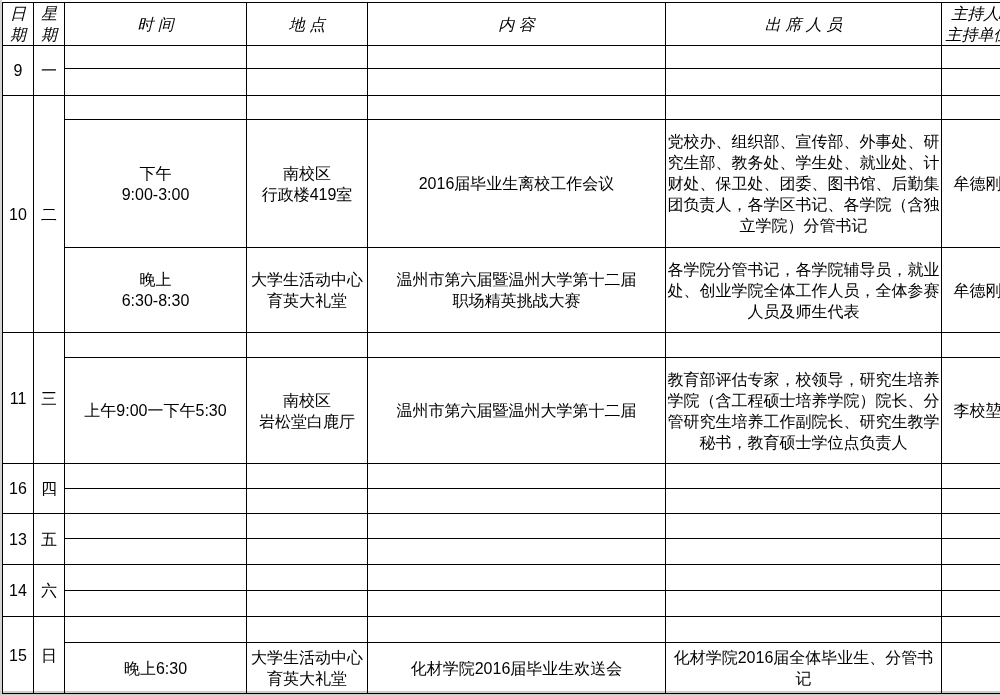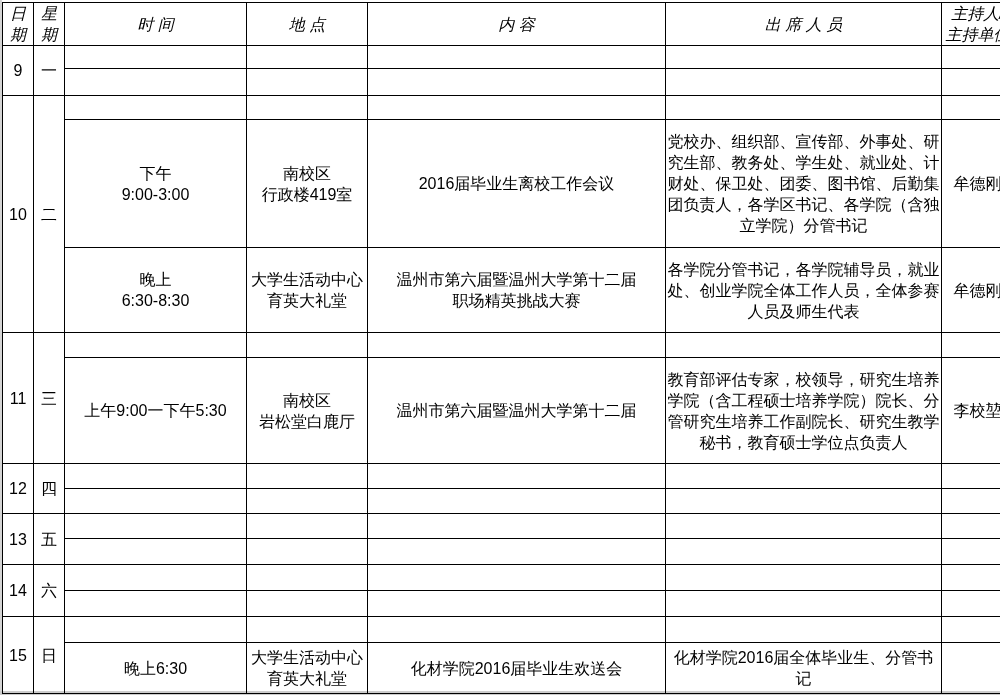--- a/index.html
+++ b/index.html
@@ -127,21 +127,21 @@
       <tr class="h106">
         <td class="c-time">上午9:00一下午5:30</td>
         <td class="c-place">南校区
 岩松堂白鹿厅</td>
         <td class="c-content">温州市第六届暨温州大学第十二届</td>
         <td class="c-att">教育部评估专家，校领导，研究生培养学院（含工程硕士培养学院）院长、分管研究生培养工作副院长、研究生教学秘书，教育硕士学位点负责人</td>
         <td class="c-host">李校堃</td>
       </tr>
 
       <tr class="h25">
-        <td class="c-date" rowspan="2">12</td>
+        <td class="c-date" rowspan="2">16</td>
         <td class="c-week" rowspan="2">四</td>
         <td class="c-time"></td>
         <td class="c-place"></td>
         <td class="c-content"></td>
         <td class="c-att"></td>
         <td class="c-host"></td>
       </tr>
       <tr class="h25">
         <td class="c-time"></td>
         <td class="c-place"></td>

